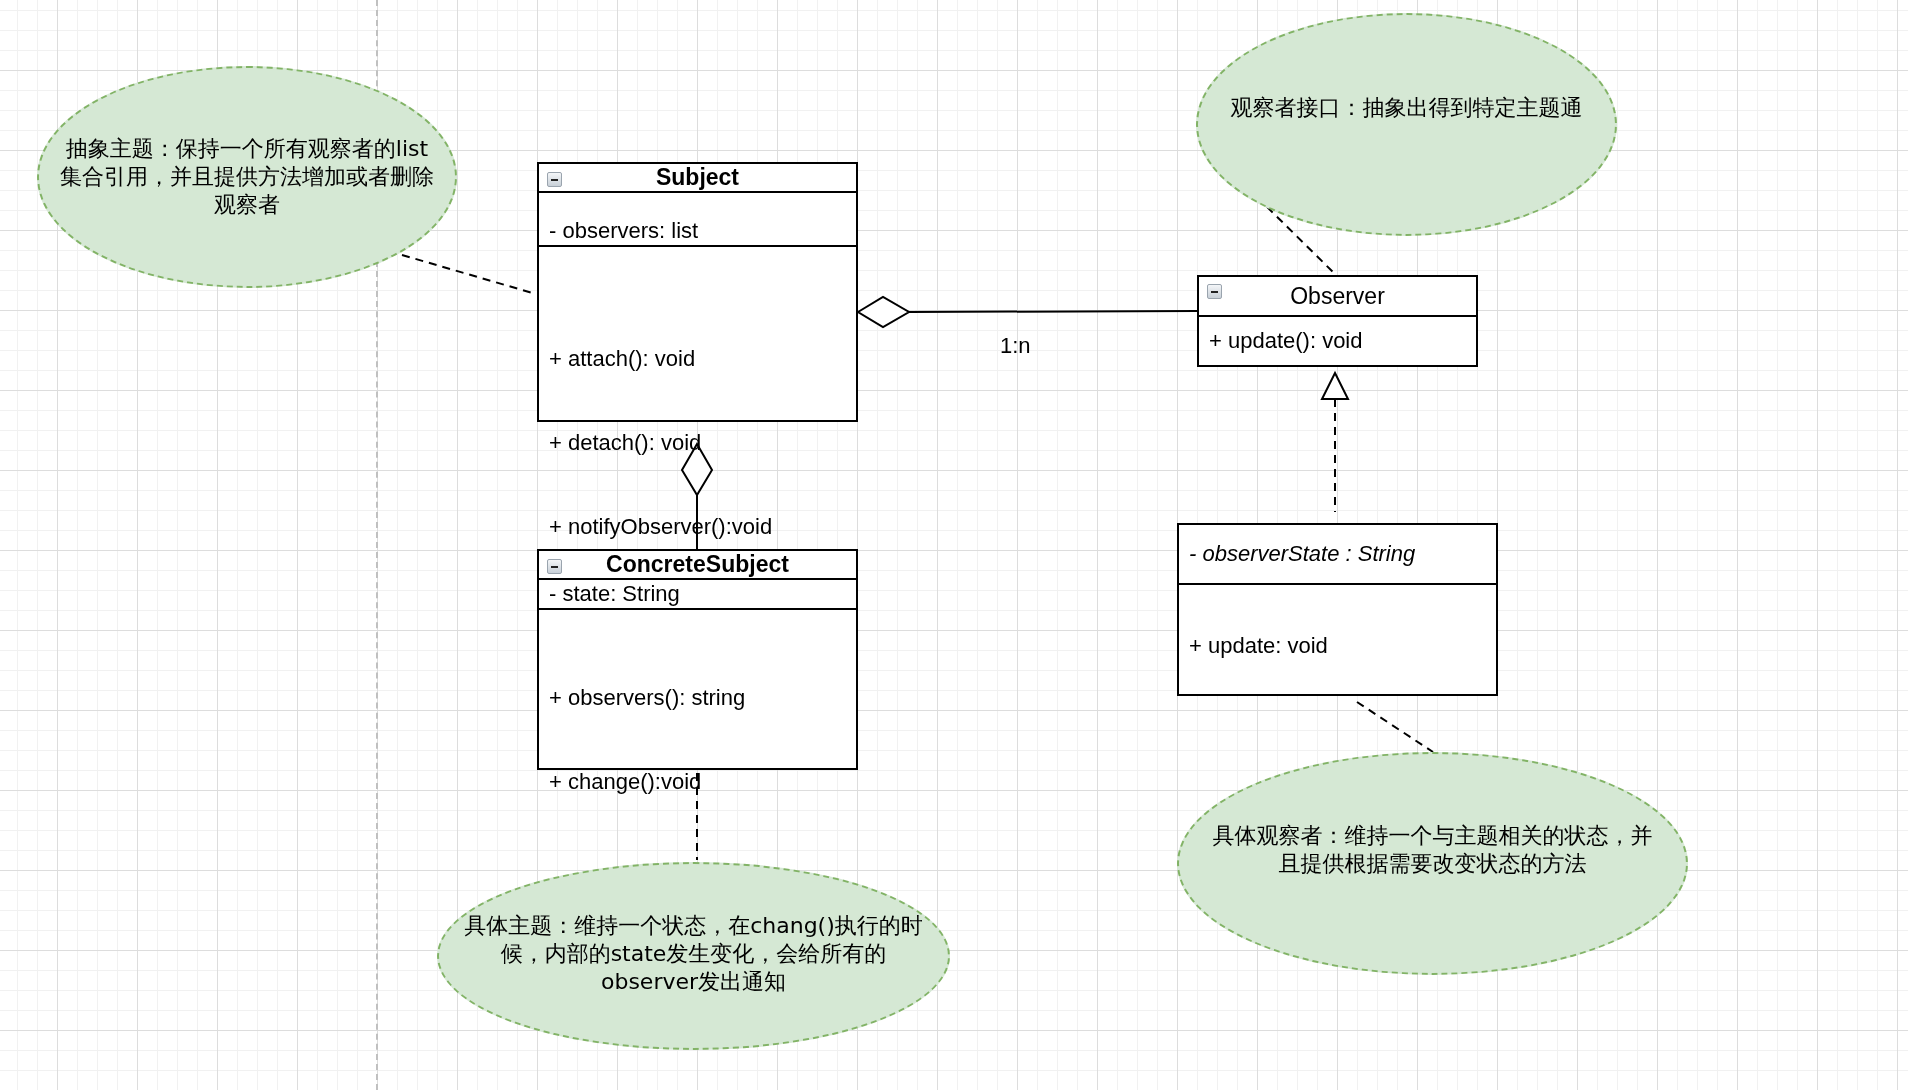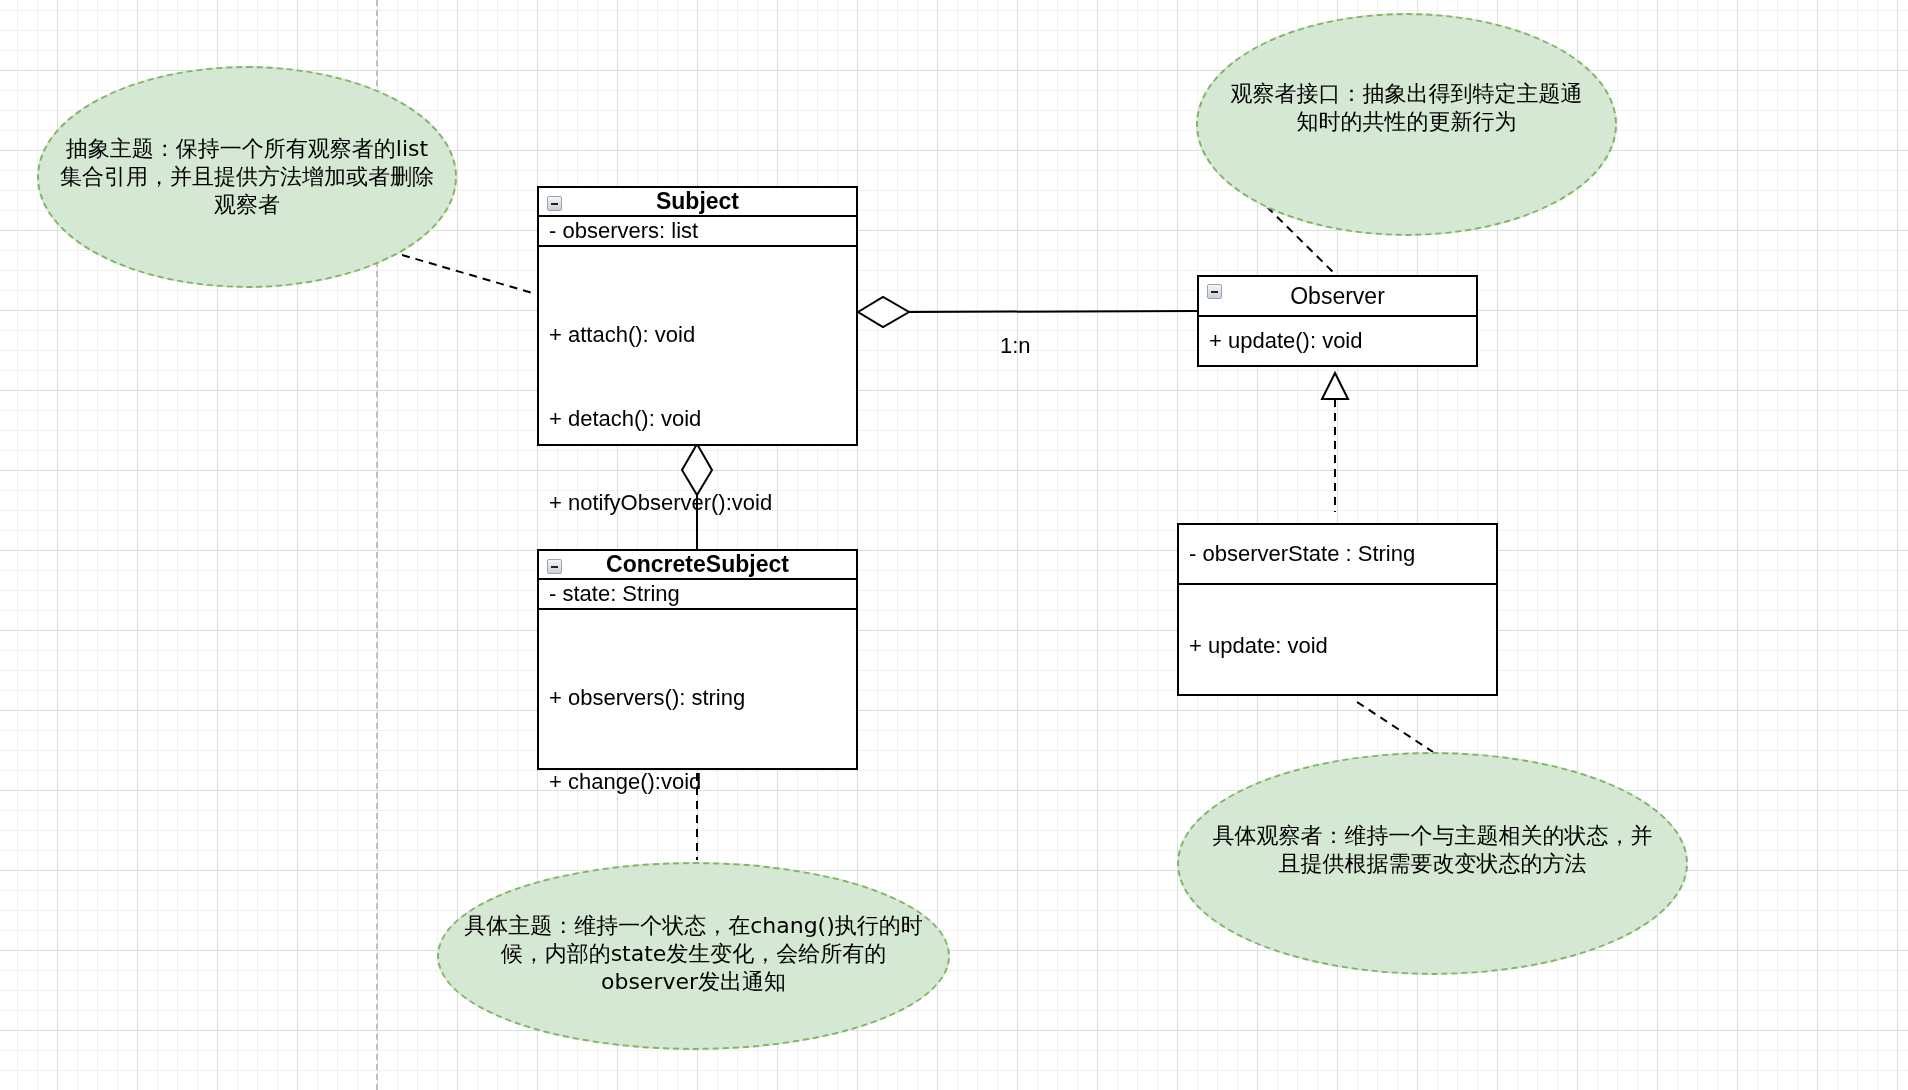--- a/index.html
+++ b/index.html
@@ -103,40 +103,39 @@
   <div>
     <span>抽象主题：保持一个所有观察者的list</span>
     <span>集合引用，并且提供方法增加或者删除</span>
     <span>观察者</span>
   </div>
 </div>
 
 <div class="ellipse-note" style="left:1196px; top:13px; width:421px; height:223px; padding-bottom:34px;">
   <div>
     <span>观察者接口：抽象出得到特定主题通</span>
-    <span>知时的共性的更新行为</span>
   </div>
 </div>
 
 <div class="ellipse-note" style="left:437px; top:862px; width:513px; height:188px; padding-bottom:4px;">
   <div>
     <span>具体主题：维持一个状态，在chang()执行的时</span>
     <span>候，内部的state发生变化，会给所有的</span>
     <span>observer发出通知</span>
   </div>
 </div>
 
 <div class="ellipse-note" style="left:1177px; top:752px; width:511px; height:223px; padding-bottom:28px;">
   <div>
     <span>具体观察者：维持一个与主题相关的状态，并</span>
     <span>且提供根据需要改变状态的方法</span>
   </div>
 </div>
 
-<div class="uml-class" style="left:537px; top:186px; width:321px; height:260px;">
+<div class="uml-class" style="left:537px; top:162px; width:321px; height:260px;gap:24px;">
   <div class="uml-header bold" style="height:52px;">
     <span class="collapse-icon"></span>
     <span>Subject</span>
   </div>
   <div class="uml-section attrs" style="height:60px;">
     <span>- observers: list</span>
   </div>
   <div class="uml-section ops" style="padding-top:18px;">
     <div>+ attach(): void</div>
     <div>+ detach(): void</div>
@@ -162,19 +161,19 @@
   <div class="uml-header" style="height:40px;">
     <span class="collapse-icon" style="top:7px;"></span>
     <span>Observer</span>
   </div>
   <div class="uml-section ops" style="display:flex; align-items:center;">
     <div>+ update(): void</div>
   </div>
 </div>
 
 <div class="uml-class" style="left:1177px; top:523px; width:321px; height:173px;">
-  <div class="uml-section attrs" style="height:60px;">
+  <div class="uml-section attrs" style="height:60px;font-style:italic;">
     <span>- observerState : String</span>
   </div>
   <div class="uml-section ops" style="display:flex; align-items:center; padding-top:12px;">
     <div>+ update: void</div>
   </div>
 </div>
 
 </body></html>

